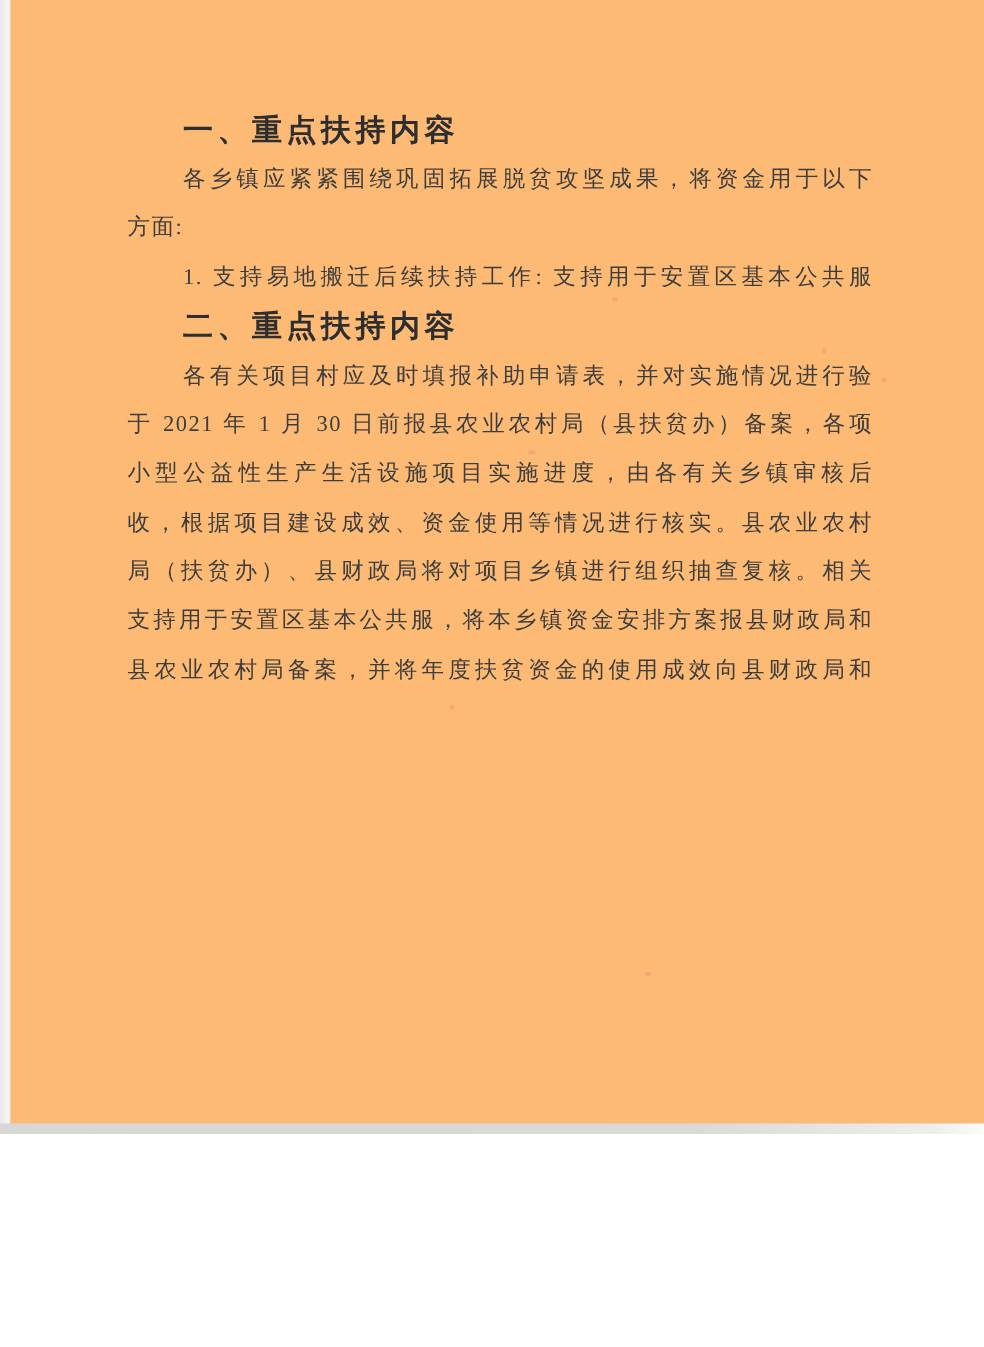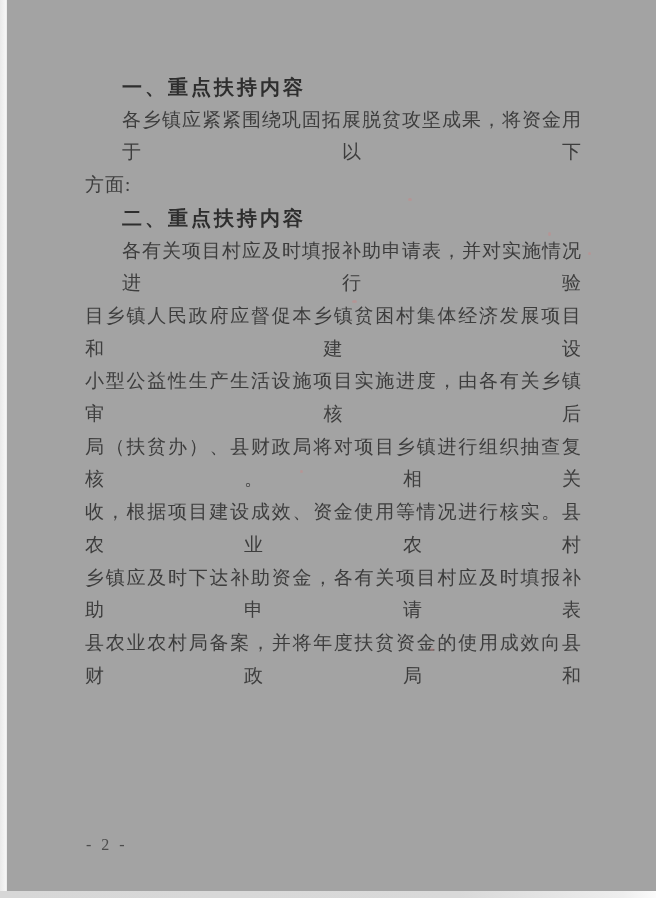--- a/index.html
+++ b/index.html
@@ -6,22 +6,22 @@
     margin: 0;
     padding: 0;
     width: 656px;
     height: 898px;
     background: #ffffff;
     overflow: hidden;
   }
   .scan-page {
     position: absolute;
     left: 0; top: 0;
-    width: 656px; height: 898px;
-    background: #a3a3a3;
+    width: 656px; height: 756px;
+    background: #fdba74;
     overflow: hidden;
     font-family: "Liberation Serif", "DejaVu Serif", serif;
   }
   
   .edge-left {
     position: absolute;
     left: 0; top: 0; bottom: 0;
     width: 6px;
     background: linear-gradient(to right, #e9e9e9, #f6f6f6);
     border-right: 1px solid #ececec;
@@ -33,21 +33,21 @@
     background: linear-gradient(to right, #d7d7d7 0%, #d9d9d9 70%, #eeeeee 95%, #fbfbfb 100%);
   }
   .content {
     position: absolute;
     left: 85px;
     top: 71px;
     width: 497px;
   }
   .ln {
     line-height: 32.7px;
-    font-size: 19px;
+    font-size: 15px;
     color: #3d3d3d;
     letter-spacing: 1px;
     text-align: justify;
     white-space: nowrap;
   }
   .fill {
     white-space: normal;
     text-align: justify;
     text-align-last: justify;
   }
@@ -83,27 +83,28 @@
 </style>
 </head>
 <body>
 
 <div class="scan-page">
 
   <div class="content">
     <div class="ln hd ind">一、重点扶持内容</div>
     <div class="ln ind fill">各乡镇应紧紧围绕巩固拓展脱贫攻坚成果，将资金用于以下</div>
     <div class="ln">方面:</div>
+    <div class="ln ind fill">1. 支持易地搬迁后续扶持工作: 支持用于安置区基本公共服</div>
     <div class="ln hd ind">二、重点扶持内容</div>
     <div class="ln ind fill">各有关项目村应及时填报补助申请表，并对实施情况进行验</div>
-    <div class="ln fill">目乡镇人民政府应督促本乡镇贫困村集体经济发展项目和建设</div>
+    <div class="ln fill">于 2021 年 1 月 30 日前报县农业农村局（县扶贫办）备案，各项</div>
     <div class="ln fill">小型公益性生产生活设施项目实施进度，由各有关乡镇审核后</div>
+    <div class="ln fill">收，根据项目建设成效、资金使用等情况进行核实。县农业农村</div>
     <div class="ln fill">局（扶贫办）、县财政局将对项目乡镇进行组织抽查复核。相关</div>
-    <div class="ln fill">收，根据项目建设成效、资金使用等情况进行核实。县农业农村</div>
-    <div class="ln fill">乡镇应及时下达补助资金，各有关项目村应及时填报补助申请表</div>
+    <div class="ln fill">支持用于安置区基本公共服，将本乡镇资金安排方案报县财政局和</div>
     <div class="ln fill">县农业农村局备案，并将年度扶贫资金的使用成效向县财政局和</div>
 
   </div>
 
   <div class="page-number">- 2 -</div>
 
   <div class="speck s1"></div>
   <div class="speck s2"></div>
   <div class="speck s3"></div>
   <div class="speck s4"></div>

